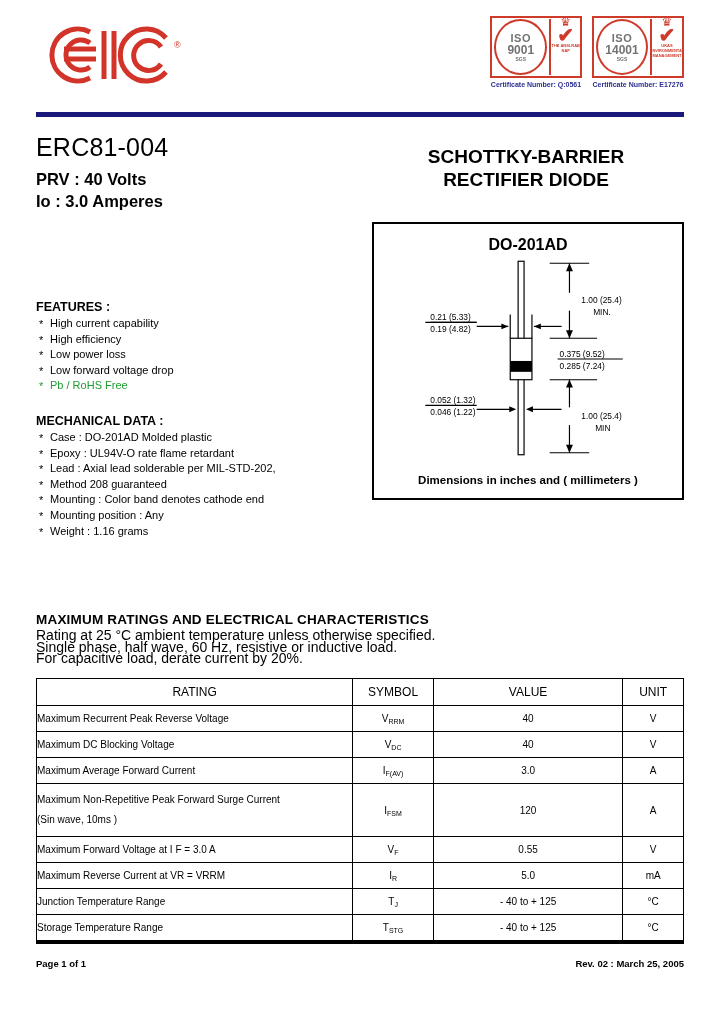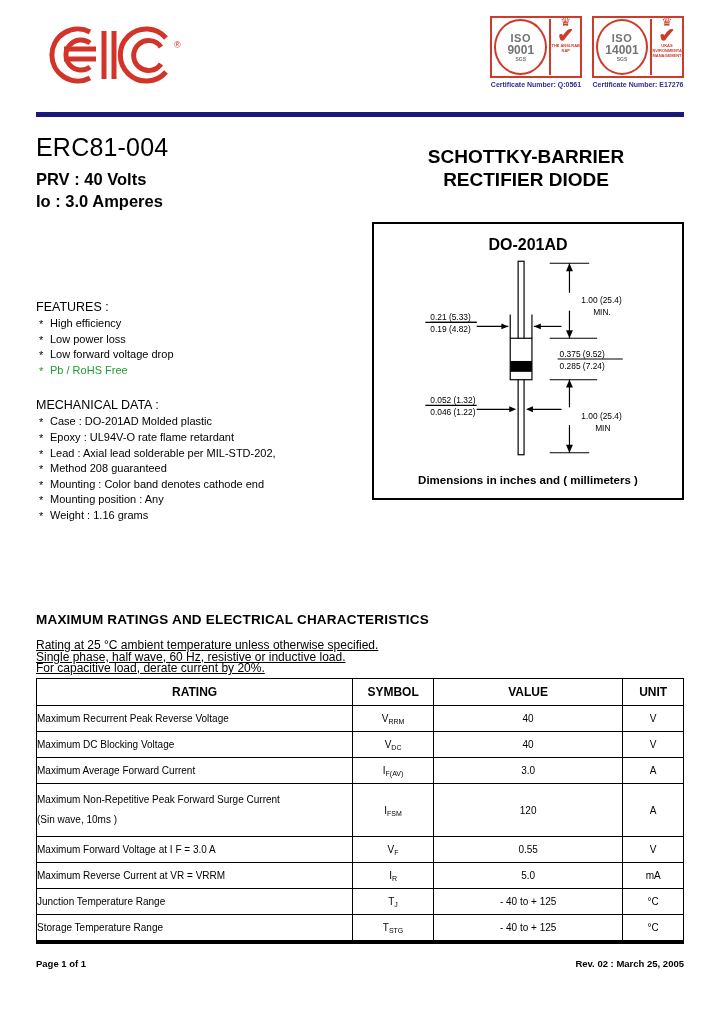--- a/index.html
+++ b/index.html
@@ -161,21 +161,21 @@
 
   
   .left-col {
     position: absolute;
     left: 36px;
     top: 300px;
     width: 330px;
   }
   .section-head {
     font-size: 12.5px;
-    font-weight: normal;
+    font-weight: bold;
     margin-bottom: 2px;
   }
   ul.bullets {
     list-style: none;
     margin: 0 0 0 0;
     padding: 0;
   }
   ul.bullets li {
     font-size: 11px;
     line-height: 15.6px;
@@ -236,42 +236,41 @@
     left: 36px;
     top: 612px;
     width: 648px;
   }
   .ratings-title {
     font-size: 13.5px;
     font-weight: bold;
     letter-spacing: .2px;
   }
   .ratings-cond {
-    font-size: 12px;
+    font-size: 14px;
     line-height: 11.5px;
-    margin-top: 13px;
-    text-decoration: underline;
+    margin-top: 3px;
   }
 
   
   table.specs {
     position: absolute;
     left: 36px;
     top: 678px;
     width: 648px;
     border-collapse: collapse;
     font-size: 10px;
   }
   table.specs th, table.specs td {
     border: 1px solid #000;
     padding: 0;
   }
   table.specs thead th {
     font-size: 12px;
-    font-weight: bold;
+    font-weight: normal;
     height: 26px;
     text-align: center;
   }
   td.c-rating {
     width: 318px;
     padding-left: 9px;
     height: 25px;
     text-align: left;
     font-size: 10px;
   }
@@ -371,20 +370,21 @@
     <div class="ratings-lines">
       <div>PRV :  40 Volts</div>
       <div>Io :  3.0 Amperes</div>
     </div>
   </div>
 
   <div class="left-col">
 
     <div class="section-head">FEATURES :</div>
     <ul class="bullets">
+      <li>High current capability</li>
       <li>High efficiency</li>
       <li>Low power loss</li>
       <li>Low forward voltage drop</li>
       <li class="green">Pb / RoHS Free</li>
     </ul>
 
     <div class="mech-block">
       <div class="section-head">MECHANICAL  DATA :</div>
       <ul class="bullets">
         <li>Case : DO-201AD  Molded plastic</li>

